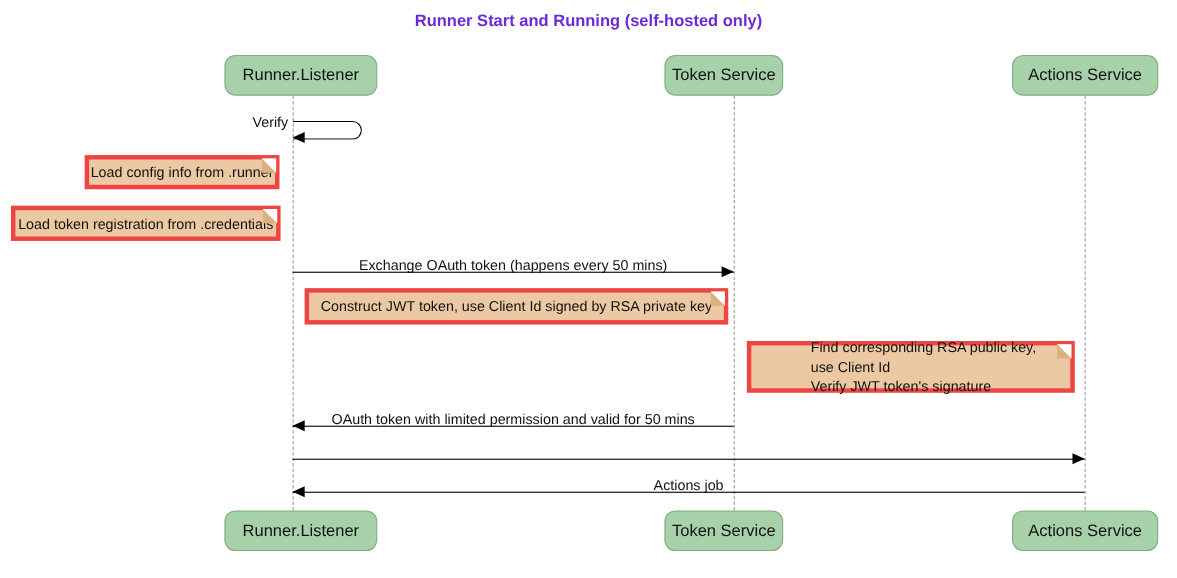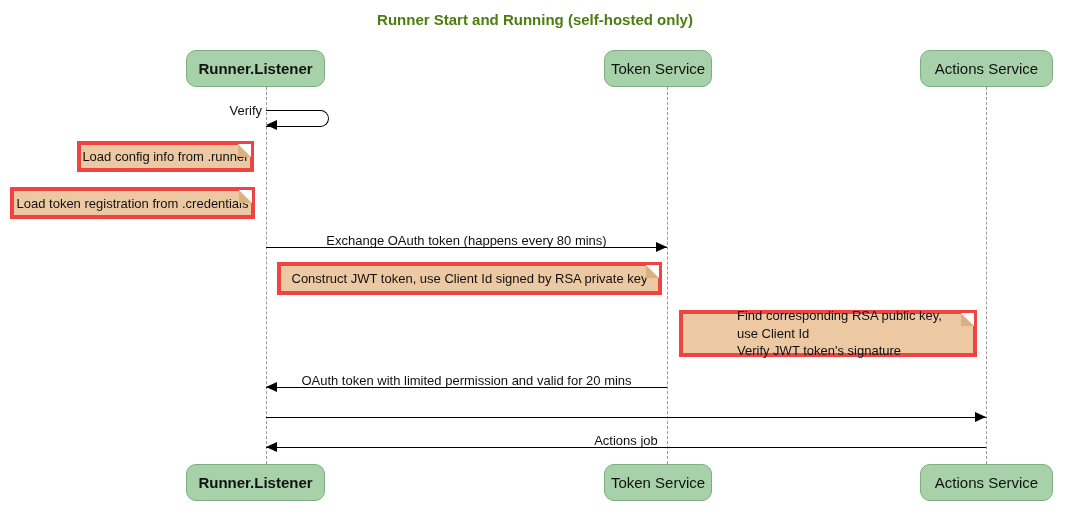--- a/index.html
+++ b/index.html
@@ -2,31 +2,31 @@
 <html><head>
 <meta charset="utf-8">
 <style>
   html,body{margin:0;padding:0;background:#fff;}
   .canvas{
     position:relative;width:1070px;height:525px;background:#ffffff;
     font-family:"Liberation Sans",sans-serif;color:#111;overflow:hidden;
   }
   .title{
     position:absolute;left:0;top:11px;width:1070px;text-align:center;
-    font-size:15px;font-weight:bold;color:#4d7c0f;
+    font-size:15px;font-weight:bold;color:#6d28d9;
   }
   .participant{
     position:absolute;height:37px;box-sizing:border-box;
     background:#a7d2a9;border:1px solid #7fad81;border-radius:10px;
     display:flex;align-items:center;justify-content:center;
     font-size:15px;color:#111;
   }
   .p-top{top:50px;}
   .p-bottom{top:464px;}
-  .p1{left:186px;width:139px;font-weight:bold;}
+  .p1{left:204px;width:139px;}
   .p2{left:604px;width:108px;}
   .p3{left:920px;width:133px;}
   .lifeline{
     position:absolute;top:87px;height:377px;width:0;
     border-left:1px dashed #999999;
   }
   .ll1{left:266px;}
   .ll2{left:667px;}
   .ll3{left:986px;}
   .msg-label{
@@ -91,34 +91,34 @@
   <div class="self-loop"></div>
   <div class="head head-left" style="left:266px;top:120px;"></div>
 
   <div class="note n1">
     <span class="note-text">Load config info from .runner</span>
   </div>
   <div class="note n2">
     <span class="note-text">Load token registration from .credentials</span>
   </div>
 
-  <div class="msg-label" style="left:266px;top:233px;width:401px;">Exchange OAuth token (happens every 80 mins)</div>
+  <div class="msg-label" style="left:266px;top:233px;width:401px;">Exchange OAuth token (happens every 50 mins)</div>
   <div class="msg-line" style="left:266px;top:247px;width:401px;"></div>
   <div class="head head-right" style="left:656px;top:242px;"></div>
 
   <div class="note n3">
     <span class="note-text">Construct JWT token, use Client Id signed by RSA private key</span>
   </div>
 
   <div class="note n4 align-left">
     <span class="note-text">Find corresponding RSA public key, use Client Id
 Verify JWT token's signature</span>
   </div>
 
-  <div class="msg-label" style="left:266px;top:373px;width:401px;">OAuth token with limited permission and valid for 20 mins</div>
+  <div class="msg-label" style="left:266px;top:373px;width:401px;">OAuth token with limited permission and valid for 50 mins</div>
   <div class="msg-line" style="left:266px;top:387px;width:401px;"></div>
   <div class="head head-left" style="left:266px;top:382px;"></div>
 
   <div class="msg-line" style="left:266px;top:417px;width:720px;"></div>
   <div class="head head-right" style="left:975px;top:412px;"></div>
 
   <div class="msg-label" style="left:266px;top:433px;width:720px;">Actions job</div>
   <div class="msg-line" style="left:266px;top:447px;width:720px;"></div>
   <div class="head head-left" style="left:266px;top:442px;"></div>
 

